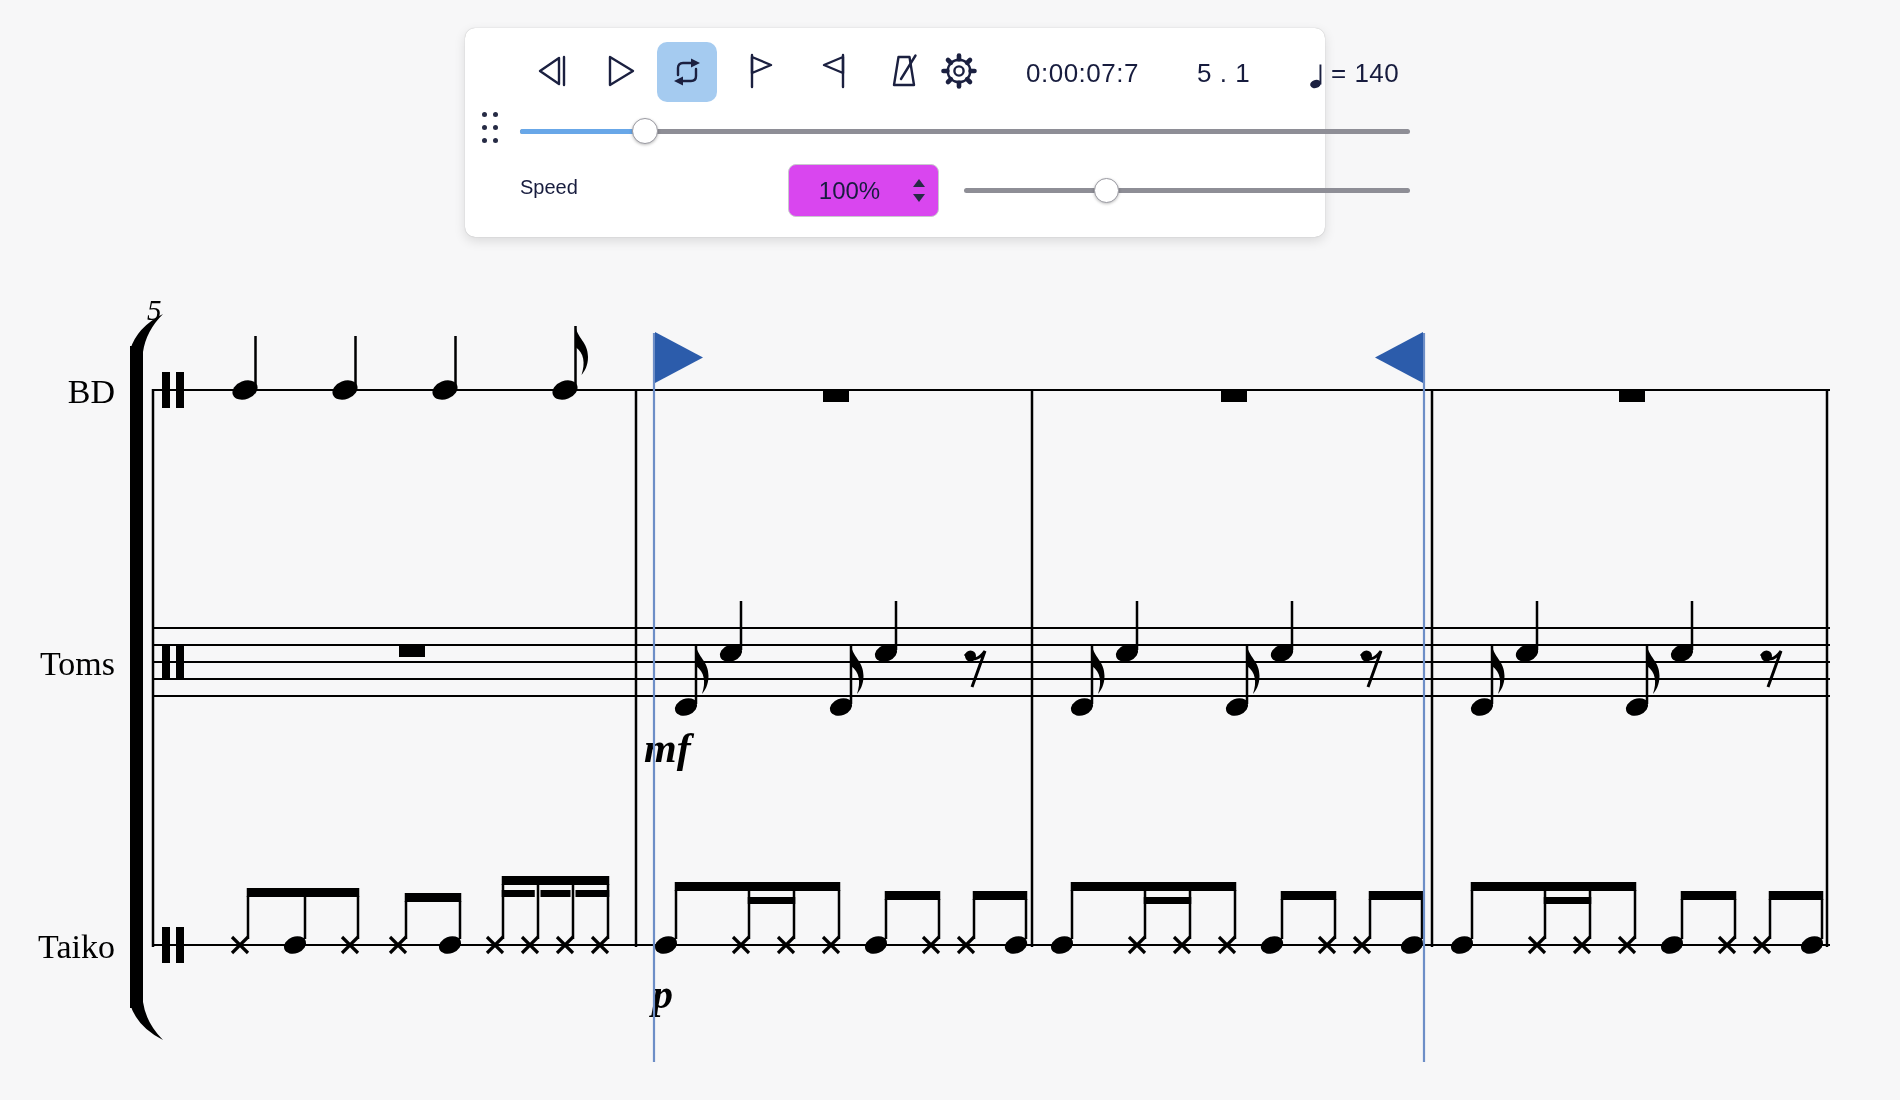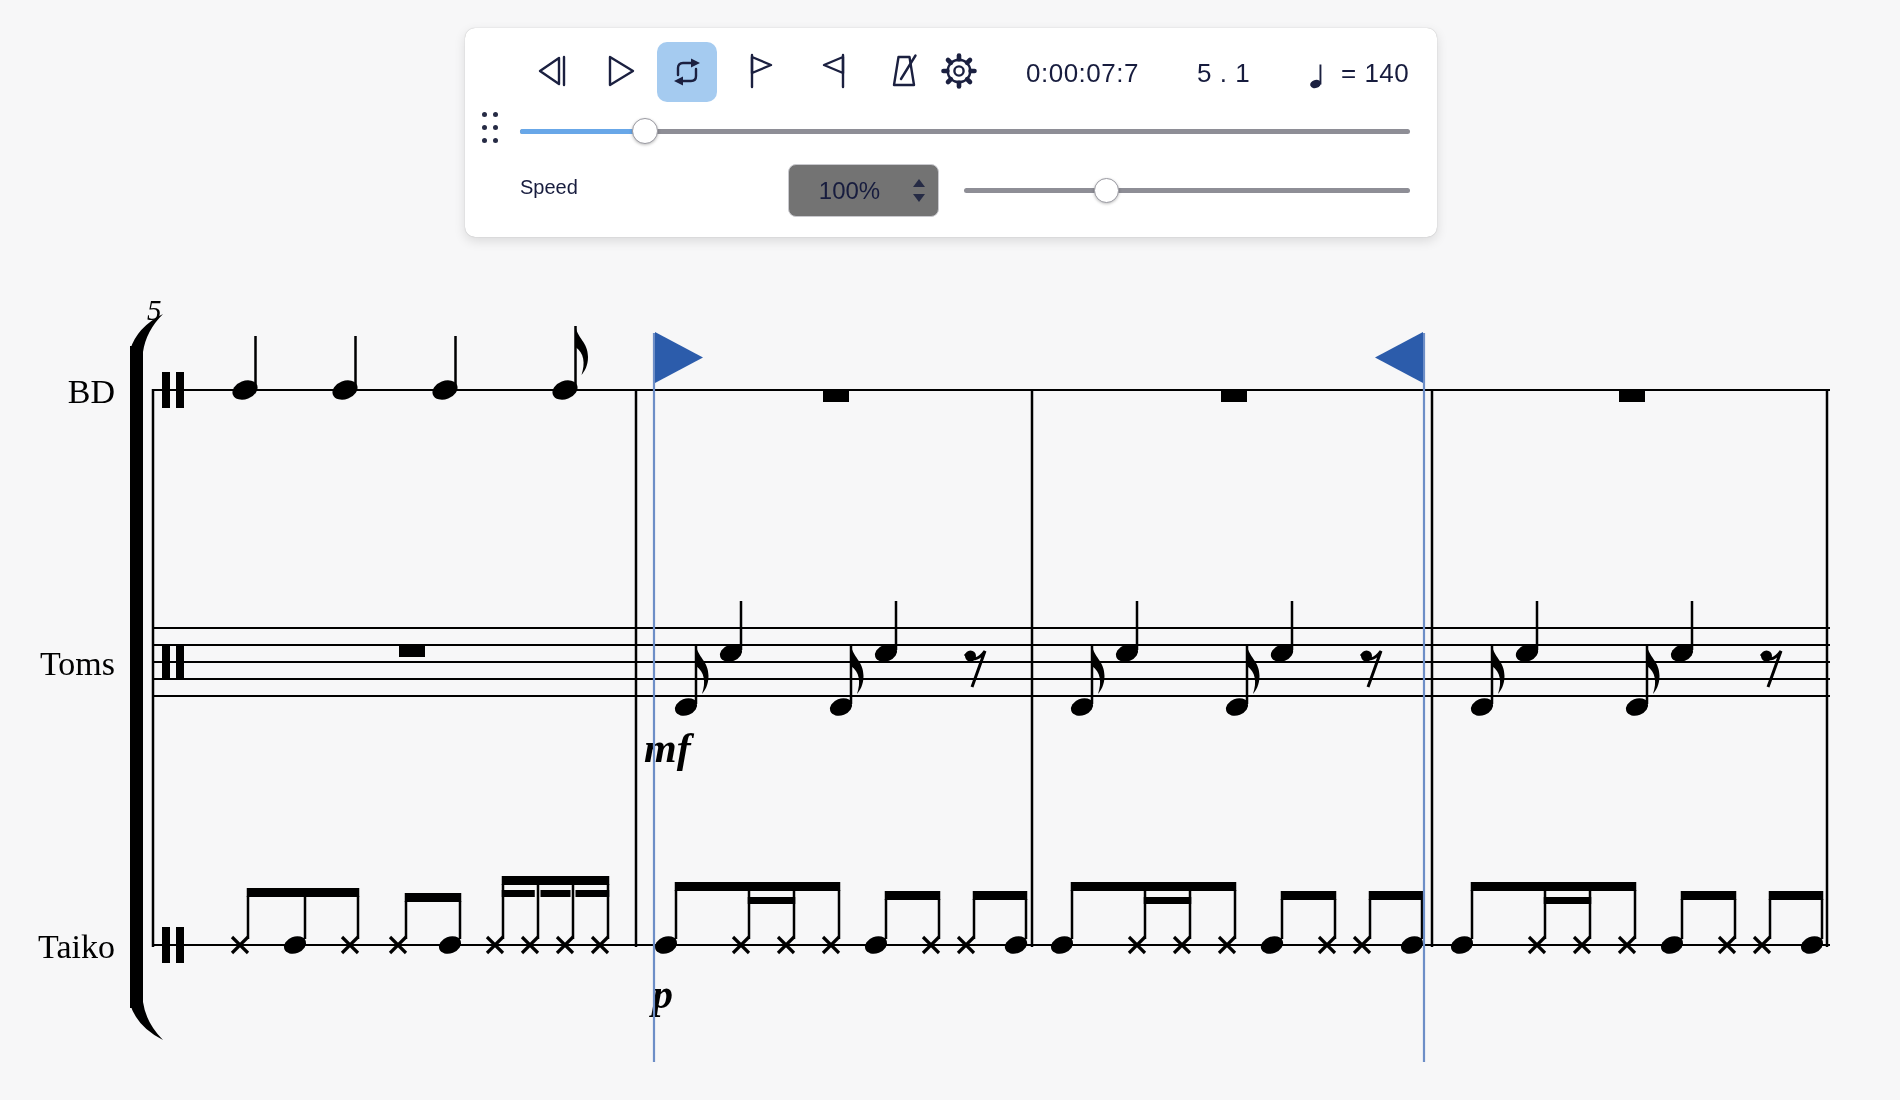--- a/index.html
+++ b/index.html
@@ -1,45 +1,45 @@
 <!DOCTYPE html>
 <html><head>
 <meta charset="utf-8">
 <style>
   html,body{margin:0;padding:0}
   body{width:1900px;height:1100px;background:#f7f7f8;position:relative;overflow:hidden;
        font-family:"Liberation Sans",sans-serif;color:#171c3e}
 
   
-  .panel{position:absolute;left:465px;top:28px;width:972px;height:209px;background:#ffffff;
+  .panel{position:absolute;left:465px;top:28px;width:860px;height:209px;background:#ffffff;
          border-radius:10px;box-shadow:0 0 1px rgba(0,0,0,.3),0 4px 12px rgba(0,0,0,.12);z-index:5}
   .icon-btn{position:absolute;top:21px;width:44px;height:44px;background:none;border:none;padding:2px;
             display:flex;align-items:center;justify-content:center;cursor:pointer;border-radius:10px}
   .icon-btn svg{display:block}
   .icon-btn.loop-active{top:14px;width:60px;height:60px;background:#a5cbf0}
   .ic{stroke:#1b2040;fill:none;stroke-width:2.4;stroke-linejoin:round;stroke-linecap:round}
   .icf{fill:#1b2040;stroke:none}
   .txt-display{position:absolute;top:30px;font-size:26px;letter-spacing:.5px;white-space:nowrap}
-  .tempo-wrap{display:flex;align-items:flex-end;gap:17px}
+  .tempo-wrap{display:flex;align-items:flex-end;gap:7px}
 
   .drag-handle{position:absolute;left:17px;top:84px;width:16px;height:36px;display:grid;
                grid-template-columns:5px 5px;grid-auto-rows:5px;gap:8px 6px;cursor:grab}
   .drag-handle i{background:#262b45;border-radius:50%}
 
   .slider{position:absolute;height:26px}
   .slider .track{position:absolute;left:0;right:0;top:10.5px;height:5px;background:#8e8e96;border-radius:3px}
   .slider .fill{position:absolute;left:0;top:10.5px;height:5px;background:#68a7e8;border-radius:3px}
   .slider .thumb{position:absolute;top:0;width:26px;height:26px;background:#fff;border:1.6px solid #9a9aa2;
                  border-radius:50%;box-shadow:0 1px 3px rgba(0,0,0,.25);box-sizing:border-box;cursor:pointer}
   #progress-slider{left:55px;top:90px;width:890px}
   #speed-slider{left:499px;top:149px;width:446px}
   #speed-slider .thumb{width:25px;height:25px;top:.5px}
 
   .speed-label{position:absolute;left:55px;top:148px;font-size:20px}
-  .spinner{position:absolute;left:323px;top:136px;width:151px;height:53px;background:#737373;
+  .spinner{position:absolute;left:323px;top:136px;width:151px;height:53px;background:#d946ef;
            border:1.5px solid #c9c9ce;border-radius:8px;box-sizing:border-box;
            display:flex;align-items:center;cursor:text}
   .spinner .val{flex:1;text-align:center;font-size:24px;padding-left:6px}
   .spinner .arrows{width:30px;display:flex;flex-direction:column;align-items:center;gap:7px;padding-right:4px}
   .arr-up{width:0;height:0;border-left:6px solid transparent;border-right:6px solid transparent;
           border-bottom:8px solid #262b45;cursor:pointer}
   .arr-down{width:0;height:0;border-left:6px solid transparent;border-right:6px solid transparent;
             border-top:8px solid #262b45;cursor:pointer}
 
   

